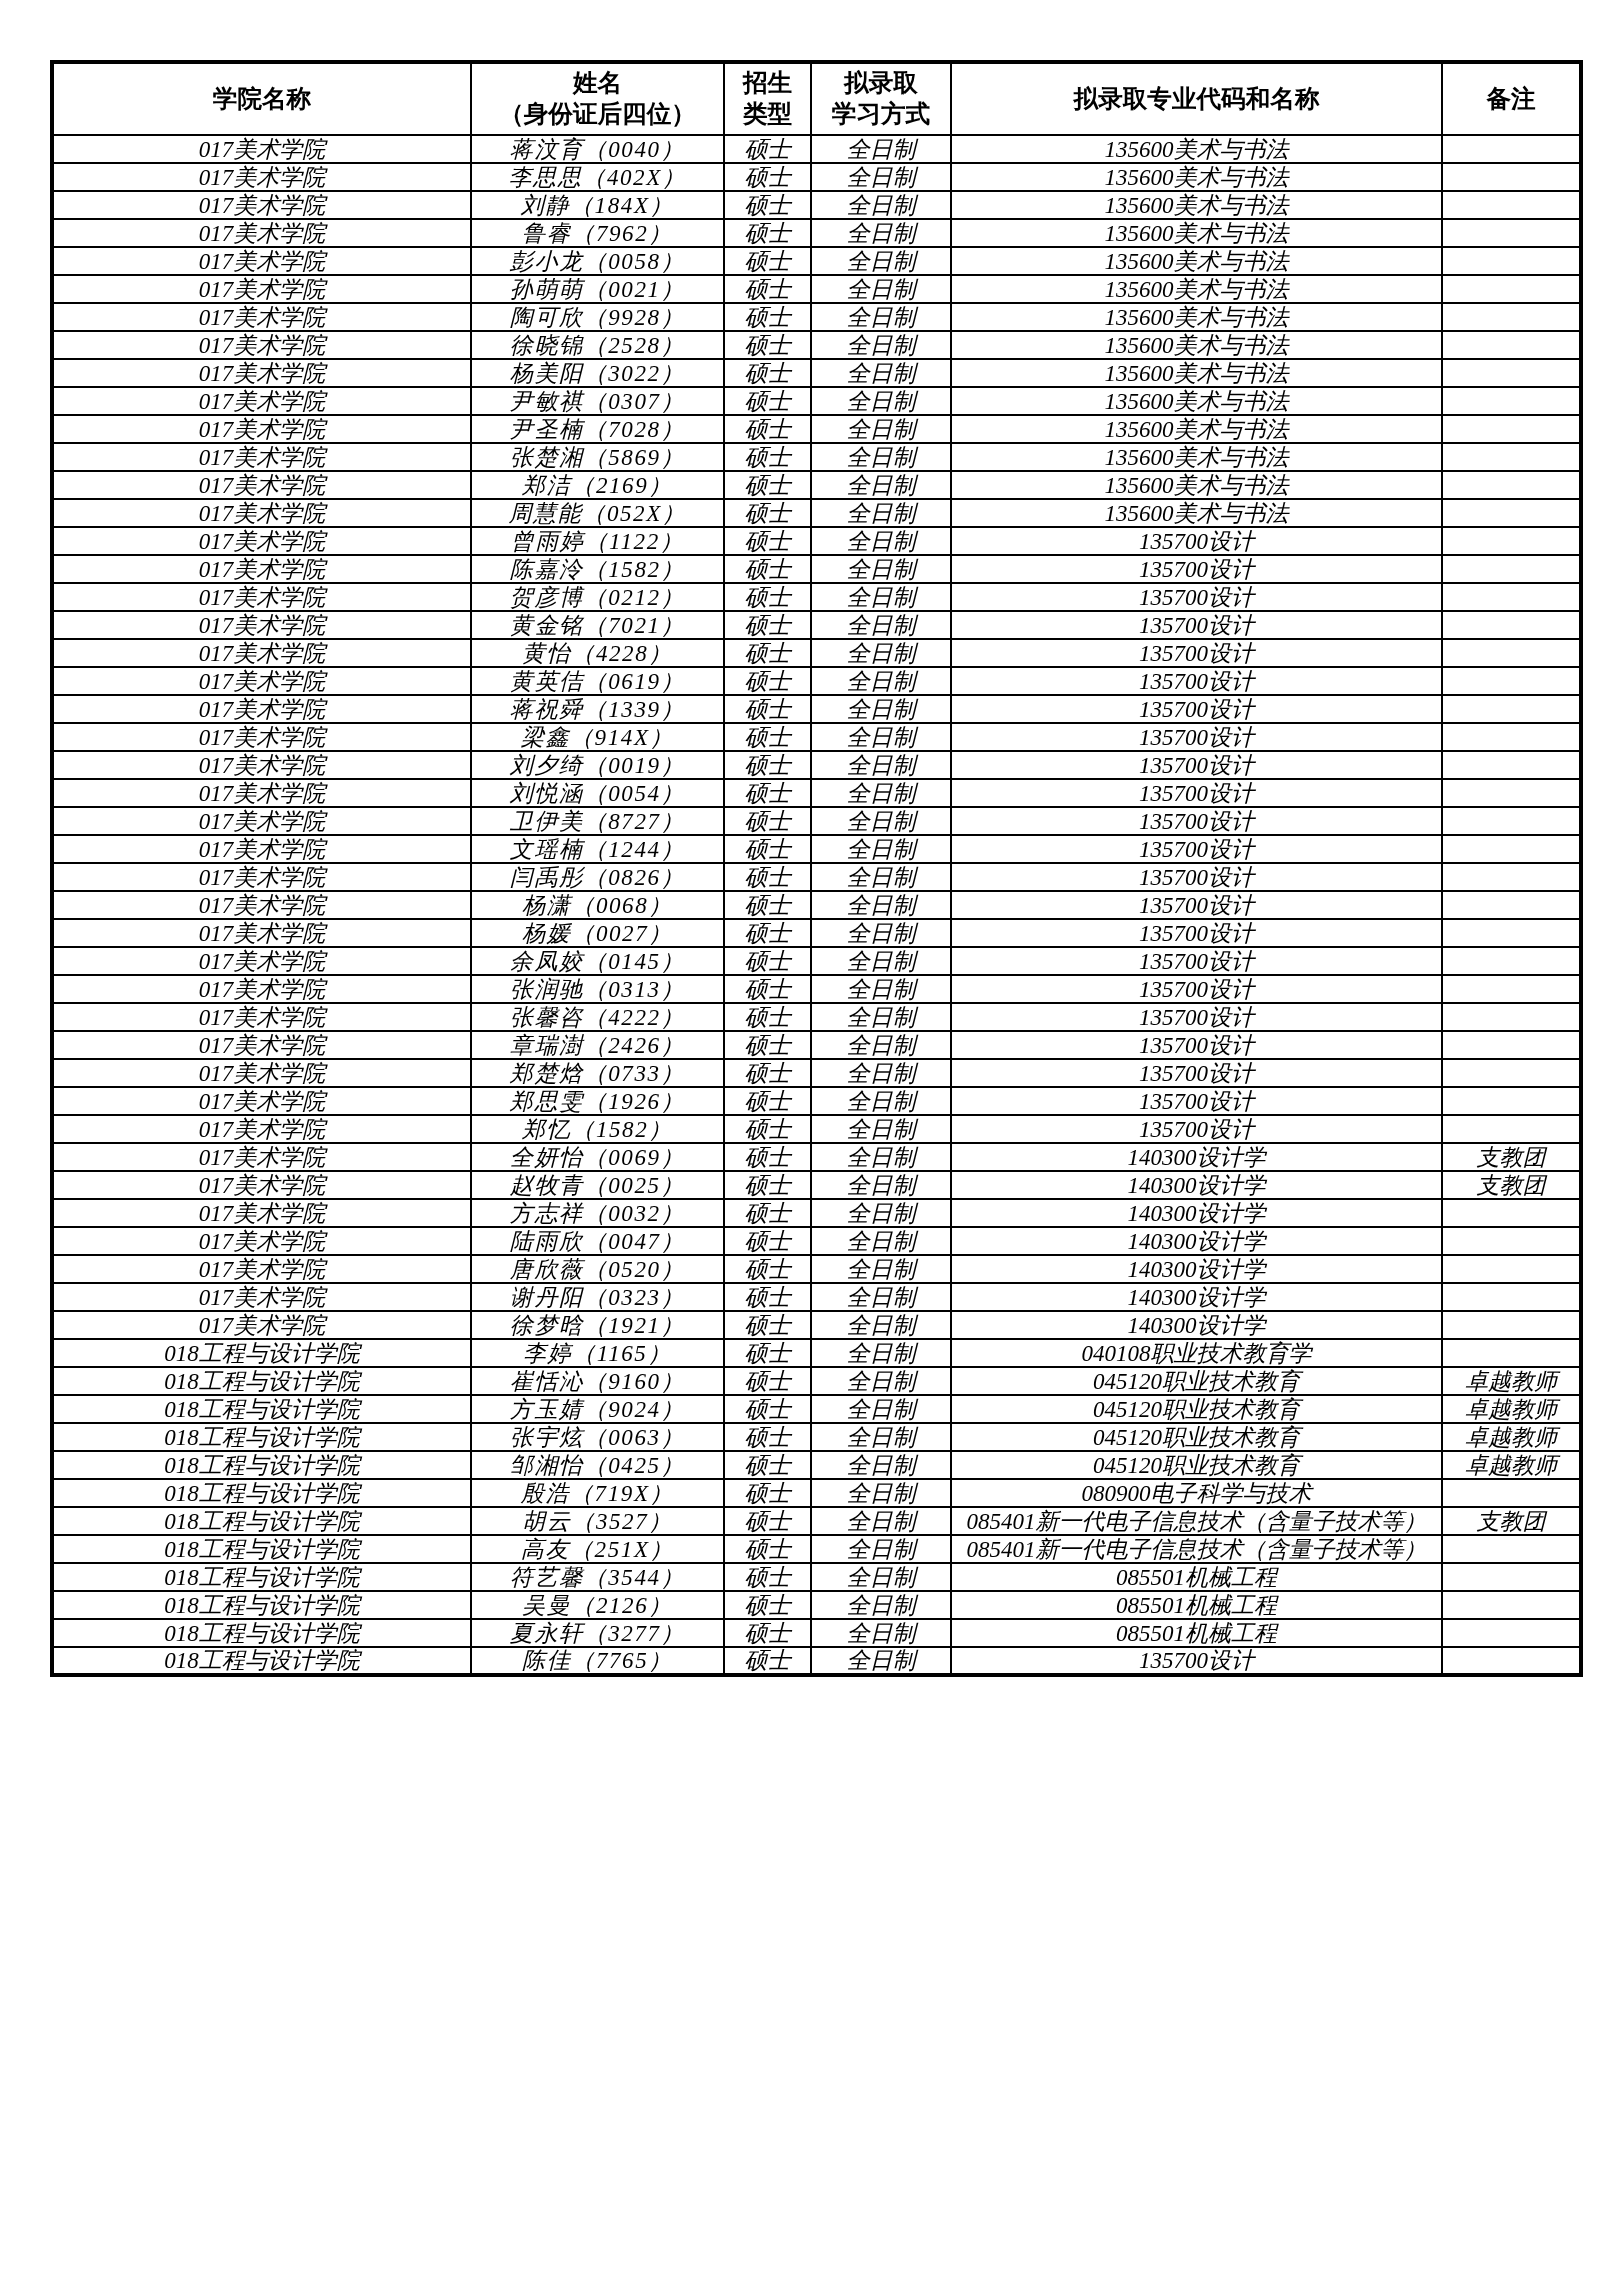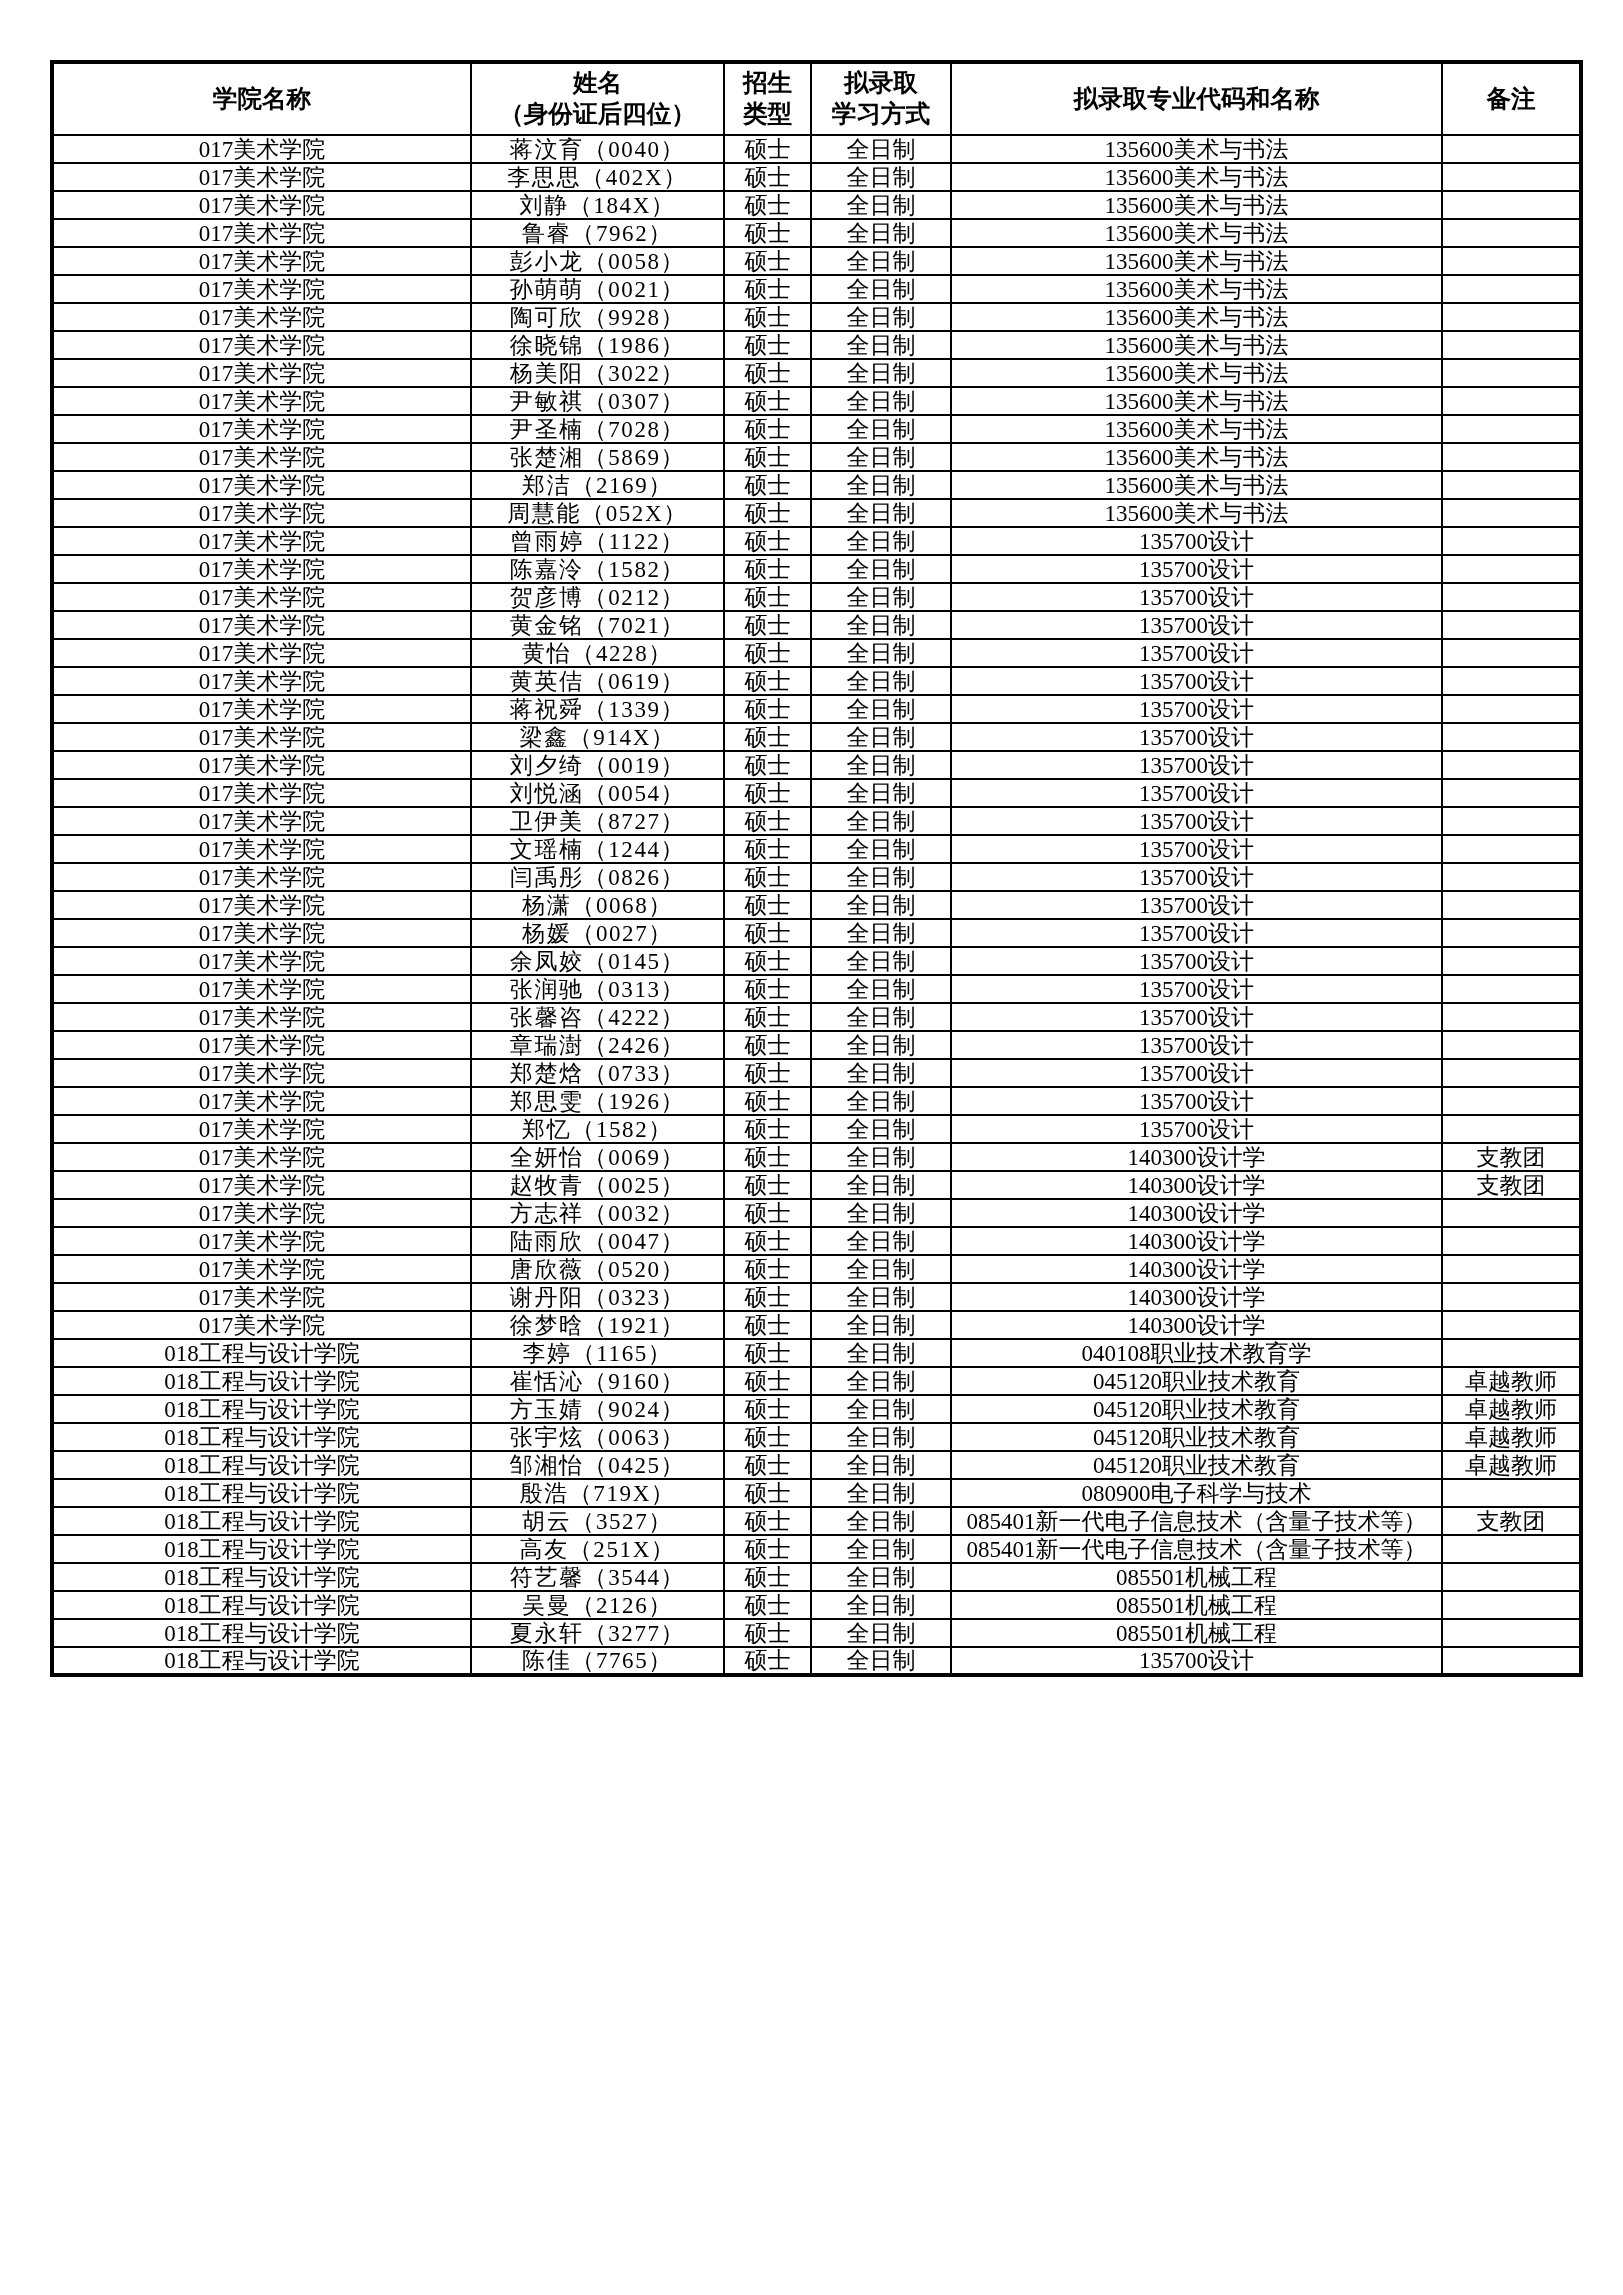--- a/index.html
+++ b/index.html
@@ -40,20 +40,21 @@
     height: 73px;
   }
   table.admission th {
     font-size: 24.6px;
     font-weight: bold;
     white-space: pre-line;
     line-height: 1.25;
   }
   table.admission tbody tr {
     height: 28px;
+    font-style: italic;
   }
   table.admission td {
     font-size: 23px;
     font-weight: normal;
     line-height: 1;
   }
   td.cell-name {
     letter-spacing: 1.6px;
   }
   td.shrink {
@@ -139,21 +140,21 @@
         <tr>
           <td class="cell-college">017美术学院</td>
           <td class="cell-name">陶可欣（9928）</td>
           <td class="cell-type">硕士</td>
           <td class="cell-mode">全日制</td>
           <td class="cell-major">135600美术与书法</td>
           <td class="cell-remark"></td>
         </tr>
         <tr>
           <td class="cell-college">017美术学院</td>
-          <td class="cell-name">徐晓锦（1986）</td>
+          <td class="cell-name">徐晓锦（2528）</td>
           <td class="cell-type">硕士</td>
           <td class="cell-mode">全日制</td>
           <td class="cell-major">135600美术与书法</td>
           <td class="cell-remark"></td>
         </tr>
         <tr>
           <td class="cell-college">017美术学院</td>
           <td class="cell-name">杨美阳（3022）</td>
           <td class="cell-type">硕士</td>
           <td class="cell-mode">全日制</td>

